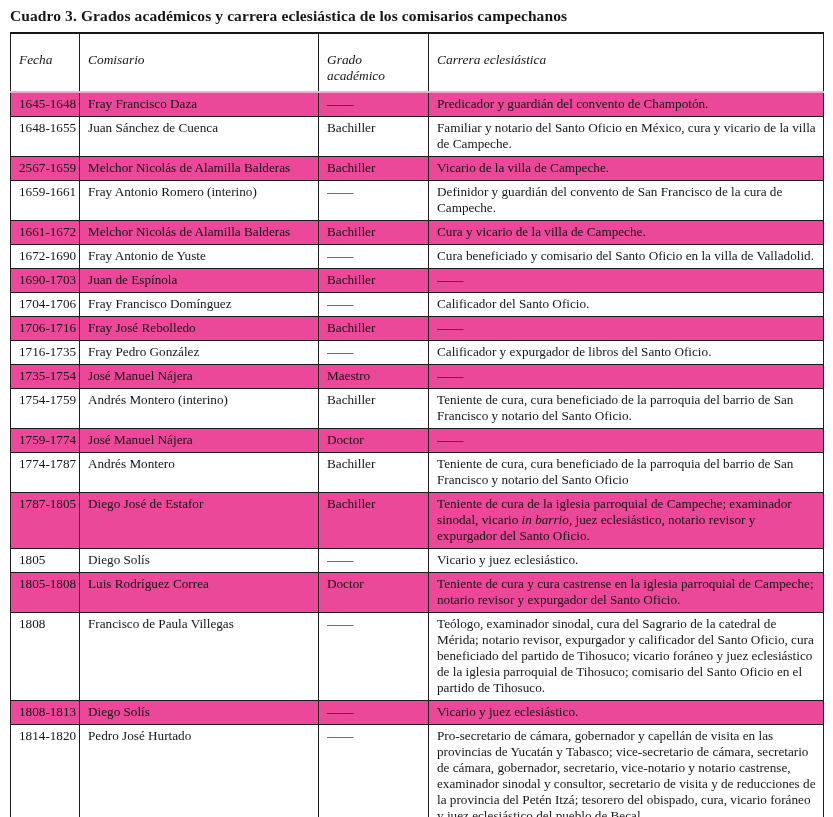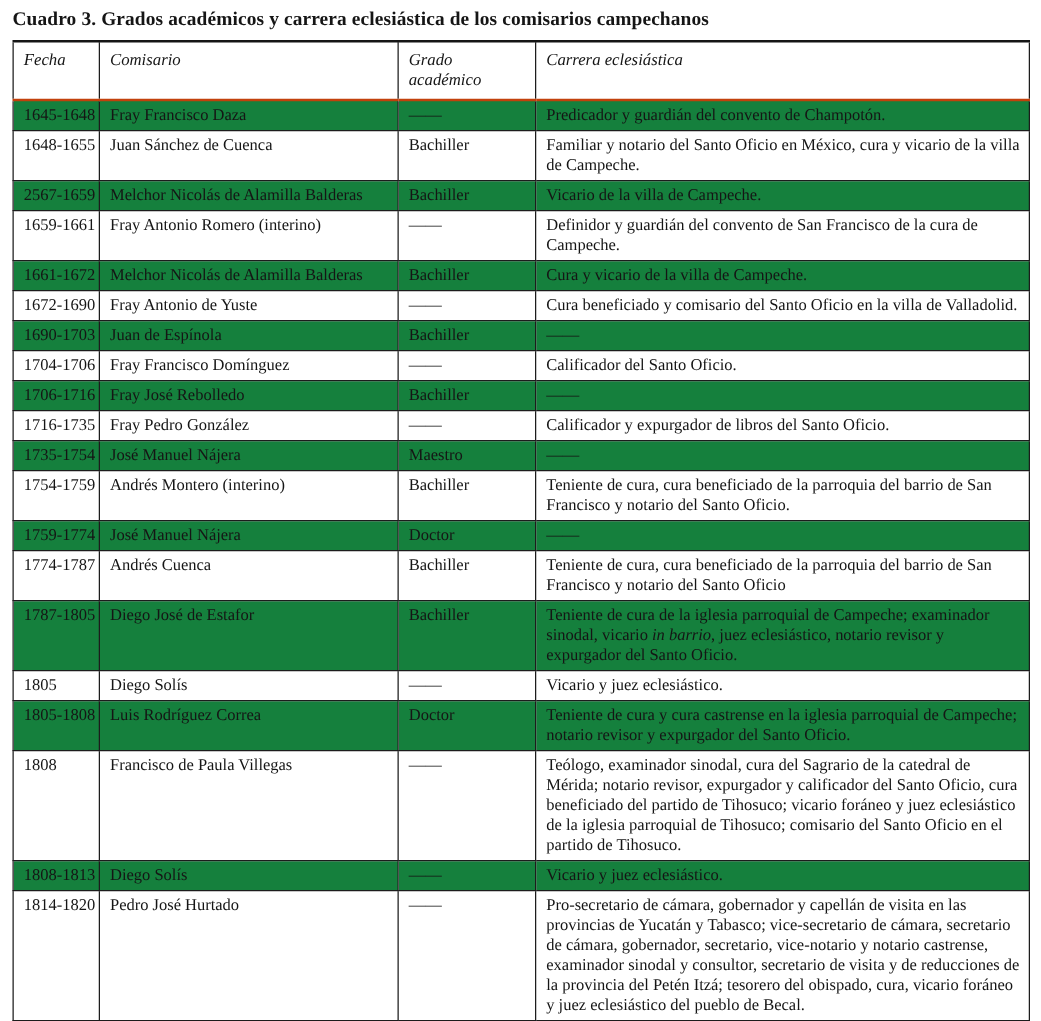--- a/index.html
+++ b/index.html
@@ -40,39 +40,39 @@
     border: 1px solid #1c1c1c;
     vertical-align: top;
     text-align: left;
     padding: 3px 6px 4px 8px;
     font-weight: normal;
     overflow: hidden;
   }
   table.cuadro thead th {
     font-style: italic;
     font-size: 13.4px;
-    padding-top: 6px;
+    padding-top: 18px;
     padding-bottom: 7px;
-    border-bottom: 2px solid #c2410c;
+    border-bottom: 2px solid #f9a8d4;
     background: #ffffff;
   }
   col.c-fecha    { width: 69px; }
   col.c-comisario{ width: 239px; }
   col.c-grado    { width: 110px; }
   col.c-carrera  { width: 395px; }
   td.fecha {
     white-space: nowrap;
     padding-left: 6px;
     padding-right: 2px;
   }
   td.comisario {
     padding-right: 3px;
   }
   tr.shaded td {
-    background: #15803d;
+    background: #ec4899;
   }
   .italic {
     font-style: italic;
   }
 </style>
 </head>
 <body>
 
 <div class="page">
   <div class="table-title">Cuadro 3. Grados académicos y carrera eclesiástica de los comisarios campechanos</div>
@@ -166,21 +166,21 @@
           <td class="carrera">Teniente de cura, cura beneficiado de la parroquia del barrio de San Francisco y notario del Santo Oficio.</td>
         </tr>
         <tr class="shaded">
           <td class="fecha">1759-1774</td>
           <td class="comisario">José Manuel Nájera</td>
           <td class="grado">Doctor</td>
           <td class="carrera">——</td>
         </tr>
         <tr>
           <td class="fecha">1774-1787</td>
-          <td class="comisario">Andrés Cuenca</td>
+          <td class="comisario">Andrés Montero</td>
           <td class="grado">Bachiller</td>
           <td class="carrera">Teniente de cura, cura beneficiado de la parroquia del barrio de San Francisco y notario del Santo Oficio</td>
         </tr>
         <tr class="shaded">
           <td class="fecha">1787-1805</td>
           <td class="comisario">Diego José de Estafor</td>
           <td class="grado">Bachiller</td>
           <td class="carrera"><span>Teniente de cura de la iglesia parroquial de Campeche; examinador sinodal, vicario </span><span class="italic">in barrio</span><span>, juez eclesiástico, notario revisor y expurgador del Santo Oficio.</span></td>
         </tr>
         <tr>

